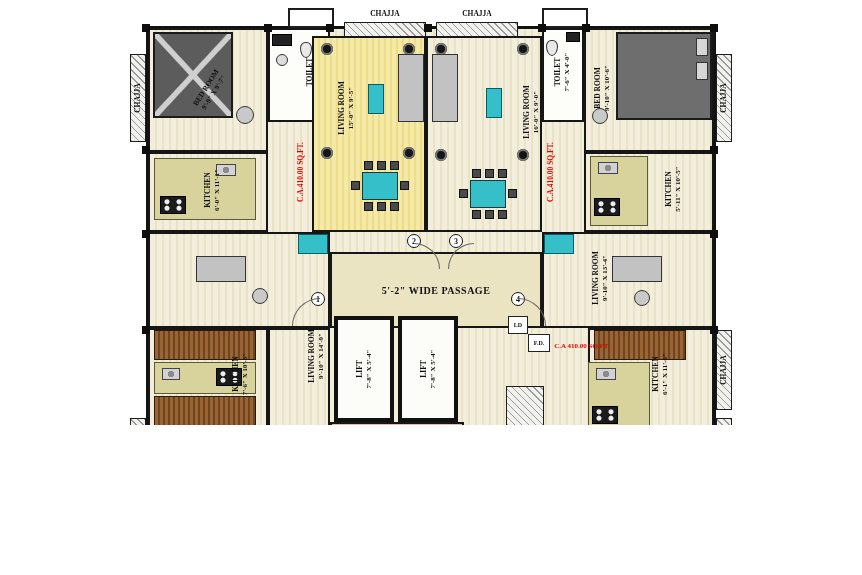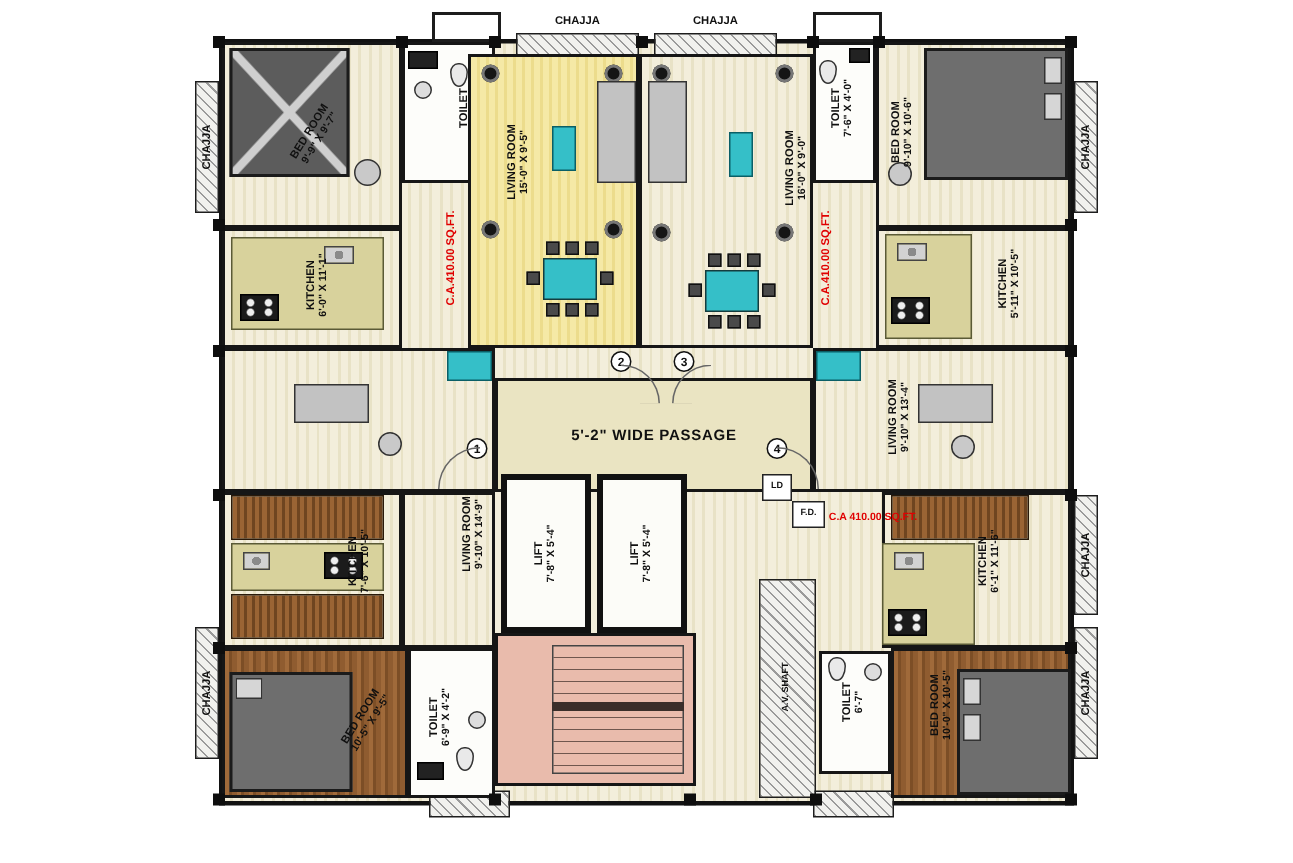--- a/index.html
+++ b/index.html
@@ -1,18 +1,18 @@
 <!DOCTYPE html>
 <html><head>
 <meta charset="utf-8">
 <style>
   *{margin:0;padding:0;box-sizing:border-box}
   html,body{background:#ffffff}
-  #plan{position:relative;width:862px;height:575px;background:#fff;
-        font-family:Liberation Sans, sans-serif;color:#111;overflow:hidden}
+  #plan{position:relative;width:862px;height:425px;background:#fff;
+        font-family:Liberation Serif, serif;color:#111;overflow:hidden}
   .abs{position:absolute}
   .room{position:absolute;border:2px solid #161616}
   .outer{position:absolute;border:3px solid #121212;background:transparent}
   .floor-cream{background:repeating-linear-gradient(90deg,#f3eedb 0 5px,#e8e2c6 5px 7px)}
   .floor-yellow{background:repeating-linear-gradient(90deg,#f5e9a6 0 4px,#ecdc8c 4px 6px)}
   .floor-olive{background:#eae4c2}
   .floor-white{background:#fdfdfa}
   .floor-wood{background:repeating-linear-gradient(90deg,#a06a3a 0 3px,#7c4e26 3px 5px,#8f5c30 5px 8px)}
   .counter{position:absolute;background:#d8d29c;border:1px solid #5a5a36}
   .bedstrip{position:absolute;background:repeating-linear-gradient(90deg,#9a6434 0 3px,#6f4520 3px 5px);border:1px solid #2a1a0a}

